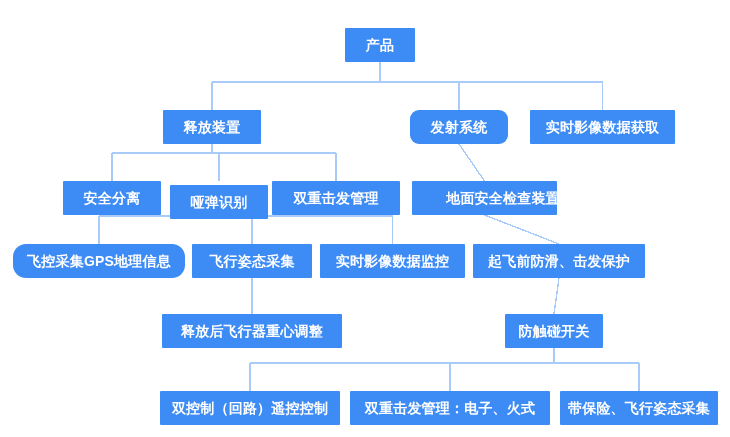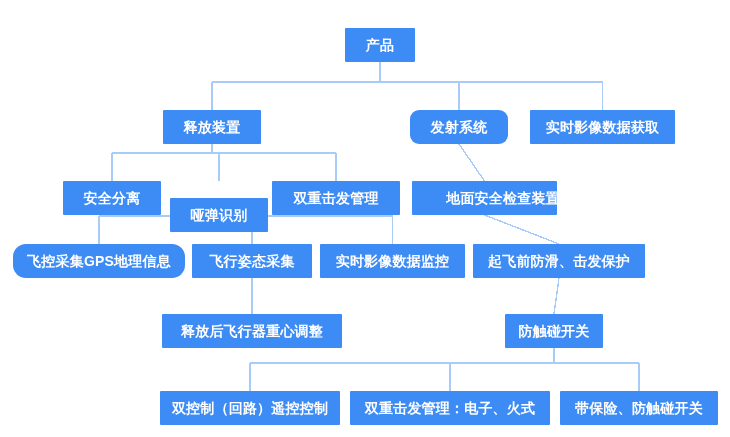--- a/index.html
+++ b/index.html
@@ -82,21 +82,21 @@
     </div>
     <div class="node" style="left: 410px; top: 110px; width: 98px; height: 34px; background: rgb(61, 139, 244); color: rgb(255, 255, 255); border-radius: 9px;">
       <span>发射系统</span>
     </div>
     <div class="node" style="left: 530px; top: 110px; width: 145px; height: 34px; background: rgb(61, 139, 244); color: rgb(255, 255, 255);">
       <span>实时影像数据获取</span>
     </div>
     <div class="node" style="left: 63px; top: 181px; width: 98px; height: 34px; background: rgb(61, 139, 244); color: rgb(255, 255, 255);">
       <span>安全分离</span>
     </div>
-    <div class="node" style="left: 170px; top: 198px; width: 98px; height: 34px; background: rgb(61, 139, 244); color: rgb(255, 255, 255); text-align: right;">
+    <div class="node" style="left: 170px; top: 185px; width: 98px; height: 34px; background: rgb(61, 139, 244); color: rgb(255, 255, 255); text-align: right;">
       <span>哑弹识别</span>
     </div>
     <div class="node" style="left: 272px; top: 181px; width: 128px; height: 34px; background: rgb(61, 139, 244); color: rgb(255, 255, 255);">
       <span>双重击发管理</span>
     </div>
     <div class="node" style="left: 412px; top: 181px; width: 145px; height: 34px; background: rgb(61, 139, 244); color: rgb(255, 255, 255); padding-left: 37px;">
       <span>地面安全检查装置</span>
     </div>
     <div class="node" style="left: 13px; top: 244px; width: 172px; height: 34px; background: rgb(61, 139, 244); color: rgb(255, 255, 255); border-radius: 13px;">
       <span>飞控采集GPS地理信息</span>
@@ -116,15 +116,15 @@
     <div class="node" style="left: 505px; top: 314px; width: 98px; height: 34px; background: rgb(61, 139, 244); color: rgb(255, 255, 255);">
       <span>防触碰开关</span>
     </div>
     <div class="node" style="left: 160px; top: 391px; width: 180px; height: 34px; background: rgb(61, 139, 244); color: rgb(255, 255, 255);">
       <span>双控制（回路）遥控控制</span>
     </div>
     <div class="node" style="left: 350px; top: 391px; width: 200px; height: 34px; background: rgb(61, 139, 244); color: rgb(255, 255, 255);">
       <span>双重击发管理：电子、火式</span>
     </div>
     <div class="node" style="left: 560px; top: 391px; width: 158px; height: 34px; background: rgb(61, 139, 244); color: rgb(255, 255, 255);">
-      <span>带保险、防触碰开关</span>
+      <span>带保险、飞行姿态采集</span>
     </div>
   </div>
 
 </body></html>

